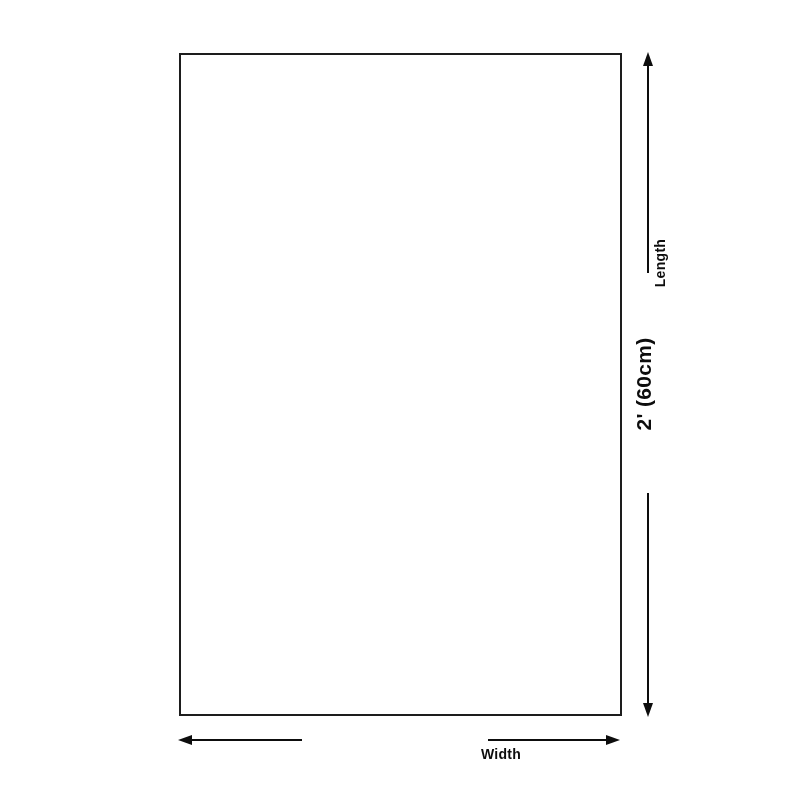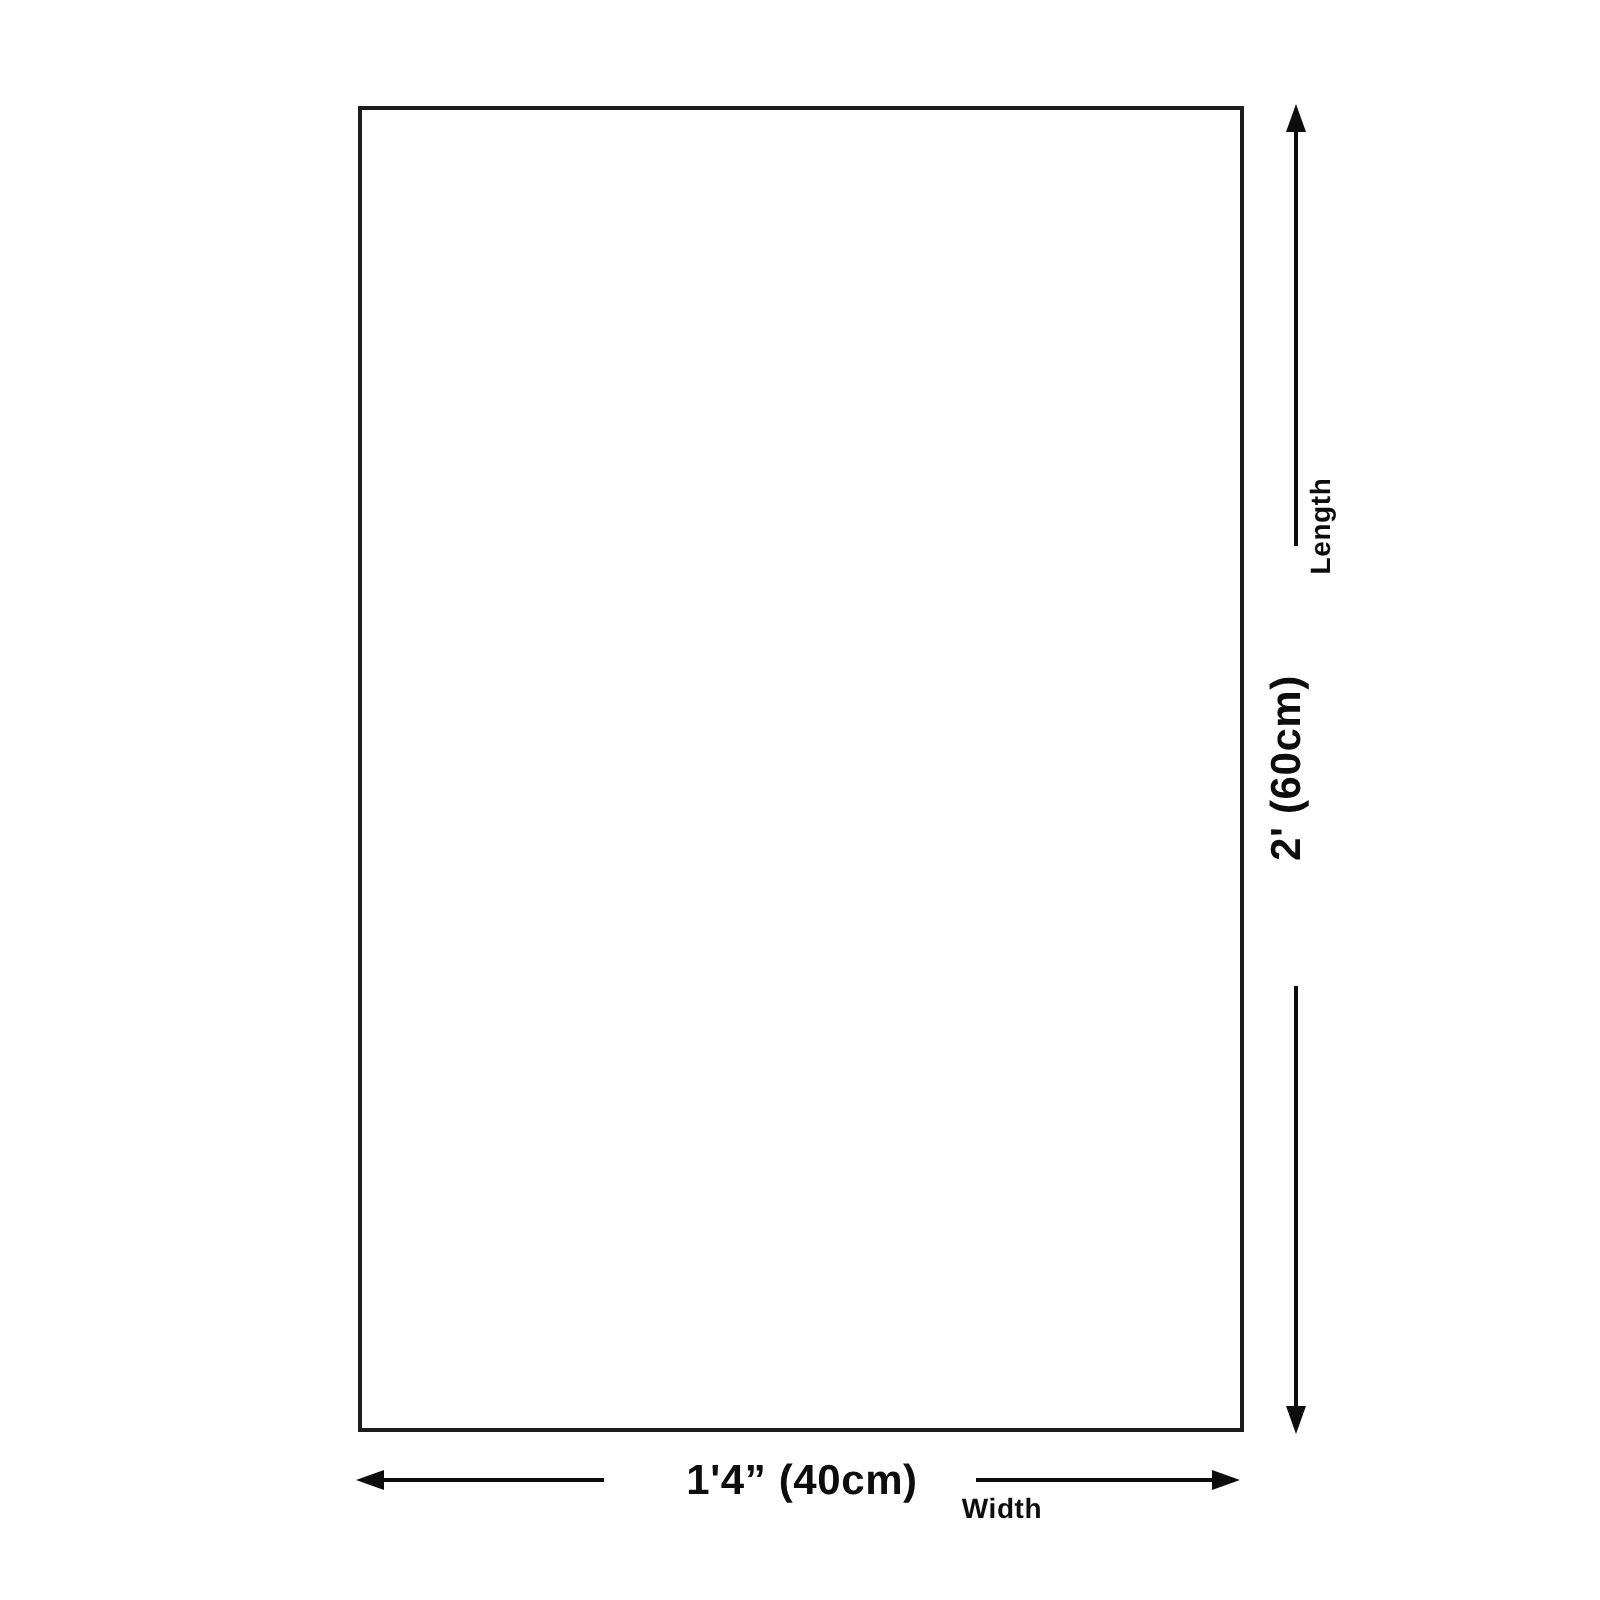--- a/index.html
+++ b/index.html
@@ -70,18 +70,17 @@
 
   <div class="arrow arrow-up"></div>
   <div class="dim-line v-line v-line-top"></div>
   <span class="dim-label rot length-label">Length</span>
   <span class="dim-value rot length-value">2' (60cm)</span>
   <div class="dim-line v-line v-line-bottom"></div>
   <div class="arrow arrow-down"></div>
 
   <div class="arrow arrow-left"></div>
   <div class="dim-line h-line h-line-left"></div>
-  <span class="dim-value ctr width-value">1'4” (40cm)</span>
   <span class="dim-label ctr width-label">Width</span>
   <div class="dim-line h-line h-line-right"></div>
   <div class="arrow arrow-right"></div>
 
 </div>
 
 </body></html>

